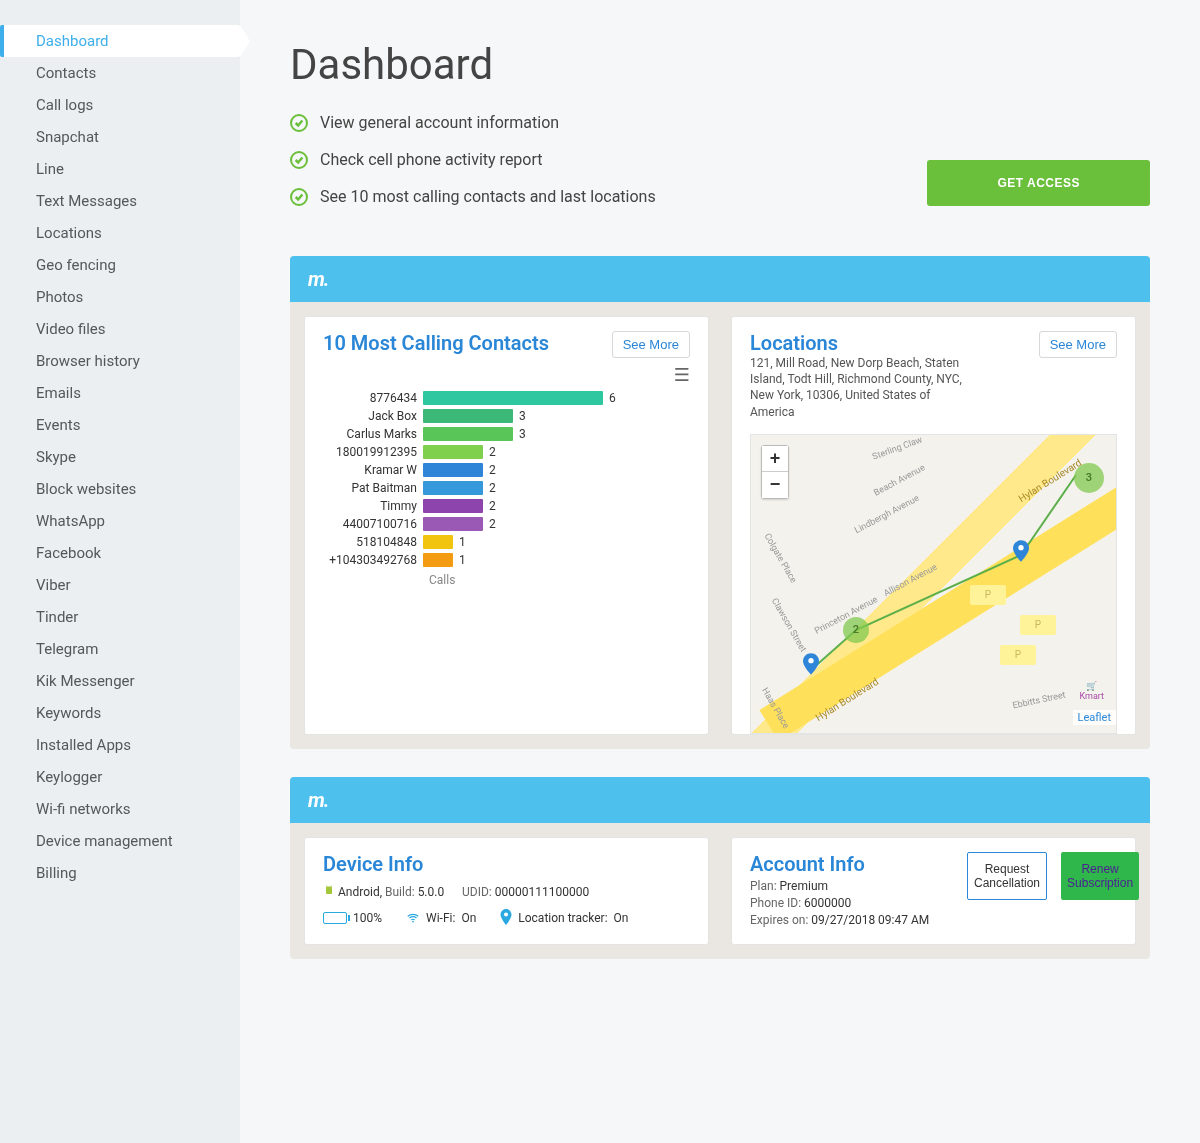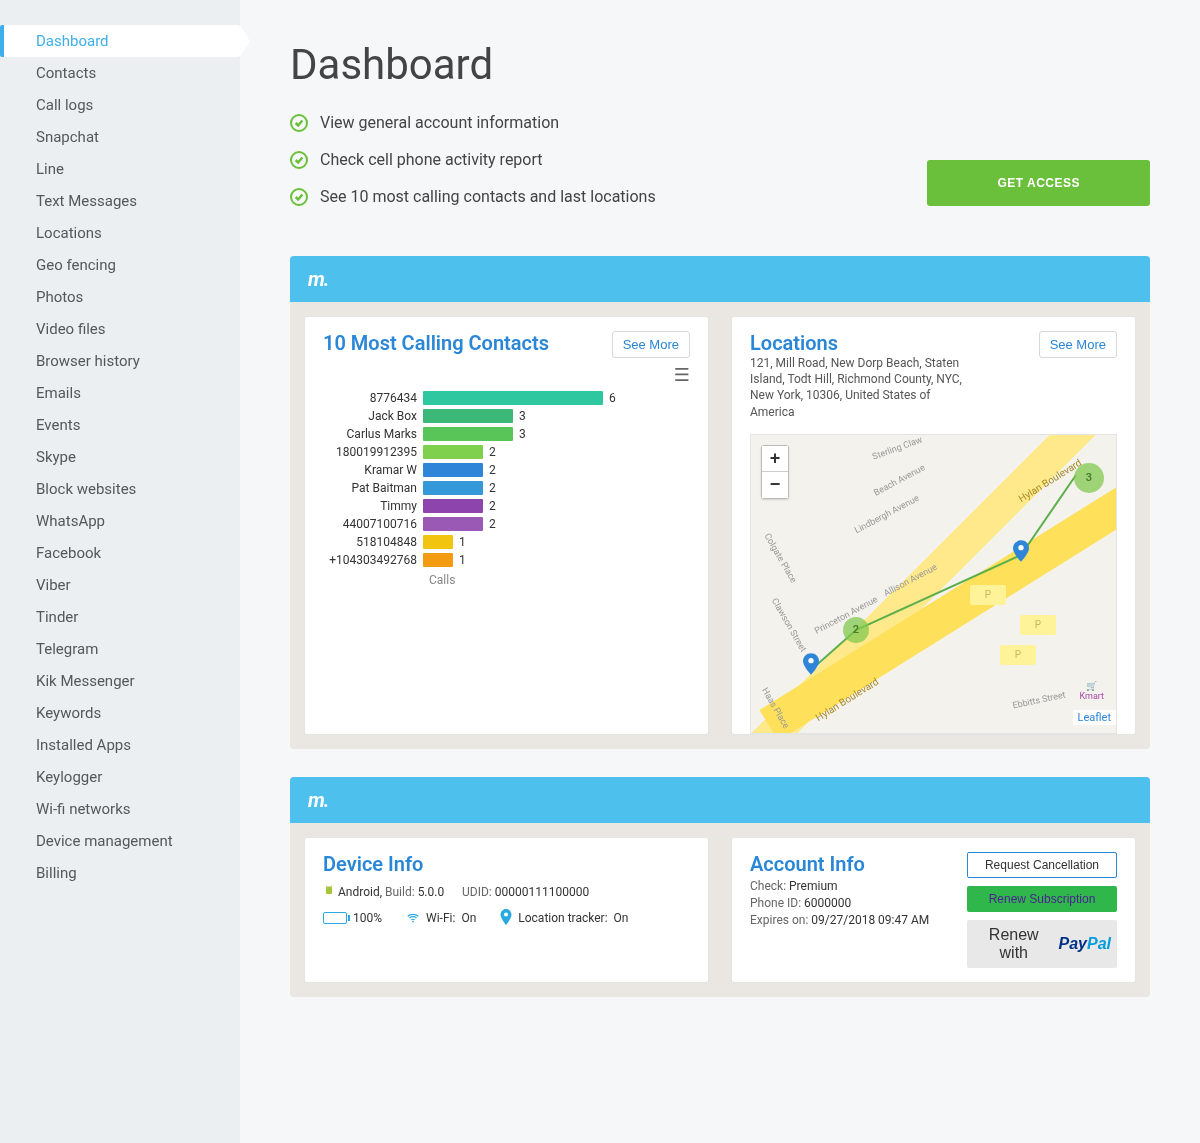--- a/index.html
+++ b/index.html
@@ -56,21 +56,21 @@
 .device-stats .stat { display: flex; align-items: center; gap: 6px; }
 .battery-icon { width: 24px; height: 12px; border: 1.5px solid #2aa9e0; border-radius: 2px; position: relative; }
 .battery-icon::after { content: ""; position: absolute; right: -4px; top: 2px; width: 2px; height: 6px; background: #2aa9e0; }
 .battery-fill { height: 100%; background: #2aa9e0; border-radius: 1px; }
 .wifi-icon { width: 14px; height: 14px; display: inline-flex; align-items: flex-end; justify-content: center; }
 .loc-icon svg { width: 12px; height: 16px; }
 .acct-box { display: flex; gap: 18px; align-items: flex-start; }
 .acct-info { flex: 1; font-size: 12px; color: #333; }
 .acct-info div { margin-bottom: 3px; }
 .acct-info .k { color: #666; }
-.acct-buttons { display: flex; flex-direction: column; gap: 8px; width: 150px; }
+.acct-buttons { display: flex; flex-direction: row; gap: 14px; width: 150px; }
 .btn-outline { border: 1.5px solid #2a86d6; background: #fff; color: #333; font-size: 12px; padding: 5px 6px; border-radius: 2px; cursor: pointer; }
 .btn-green { border: none; background: #30b74b; color: #4c1d95; font-size: 12px; padding: 6px 6px; border-radius: 2px; cursor: pointer; }
 .btn-grey { border: none; background: #e8e8e8; color: #333; font-size: 16px; padding: 6px 6px; border-radius: 2px; cursor: pointer; display: flex; align-items: center; justify-content: center; gap: 4px; }
 .paypal { font-style: italic; font-weight: 700; }
 .paypal .pp1 { color: #003087; }
 .paypal .pp2 { color: #009cde; }
 .android { width: 12px; height: 12px; display: inline-block; }
 </style>
 </head>
 <body>
@@ -292,21 +292,21 @@
                   </svg></span>
               <span class="k">Location tracker:</span>
               <span>On</span>
             </div>
           </div>
         </div>
         <div class="info-card">
           <div class="acct-box">
             <div class="acct-info">
               <div class="info-title">Account Info</div>
-              <div><span class="k">Check:</span> <span>Premium</span></div>
+              <div><span class="k">Plan:</span> <span>Premium</span></div>
               <div><span class="k">Phone ID:</span> <span>6000000</span></div>
               <div><span class="k">Expires on:</span> <span>09/27/2018 09:47 AM</span></div>
             </div>
             <div class="acct-buttons">
               <button class="btn-outline">Request Cancellation</button>
               <button class="btn-green">Renew Subscription</button>
               <button class="btn-grey">
                 <span>Renew with</span>
                 <span class="paypal"><span class="pp1">Pay</span><span class="pp2">Pal</span></span>
               </button>

